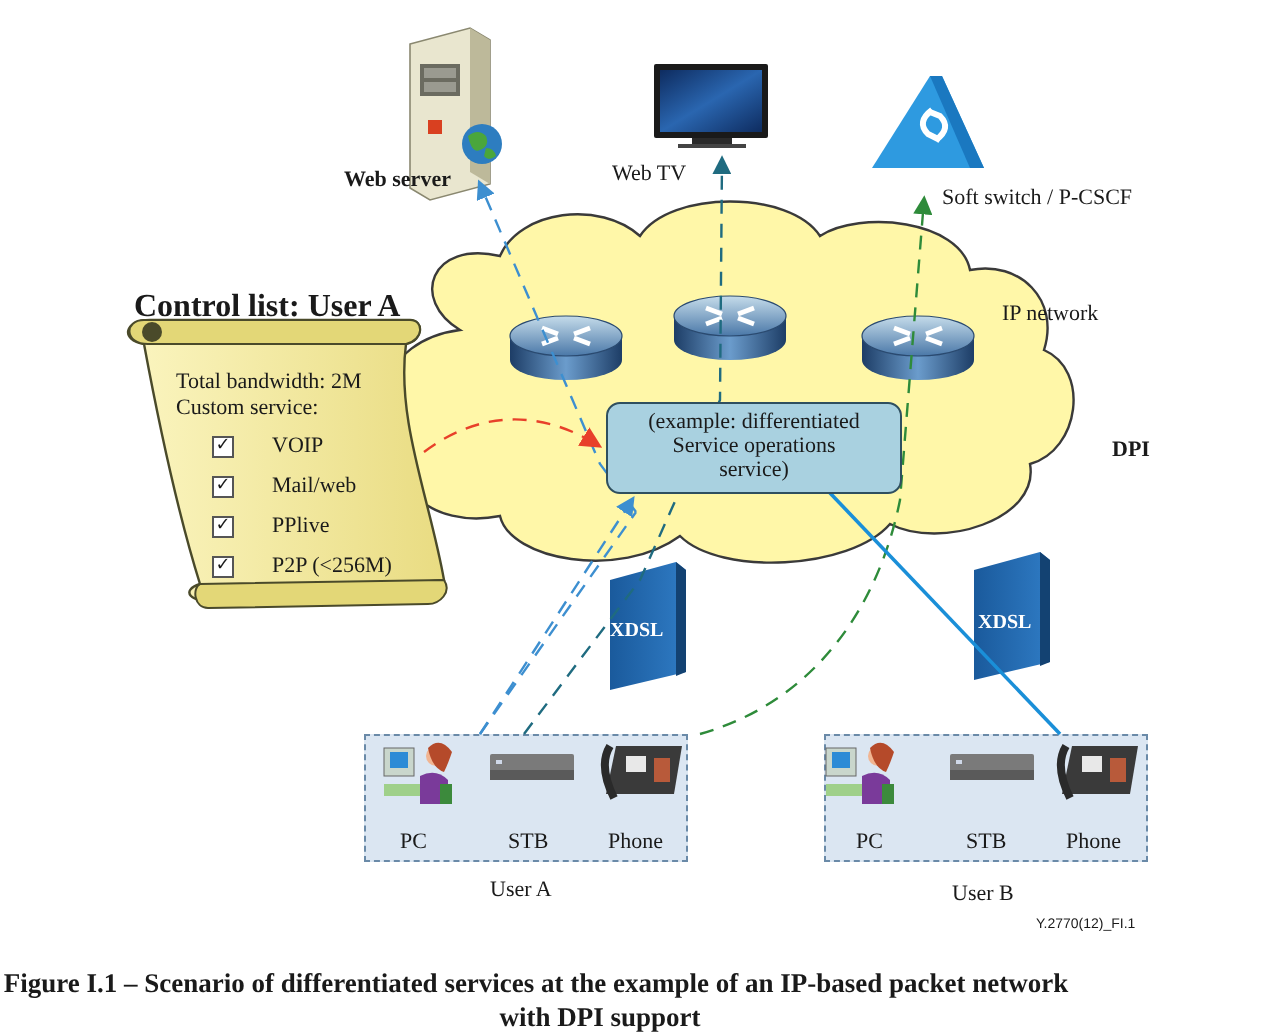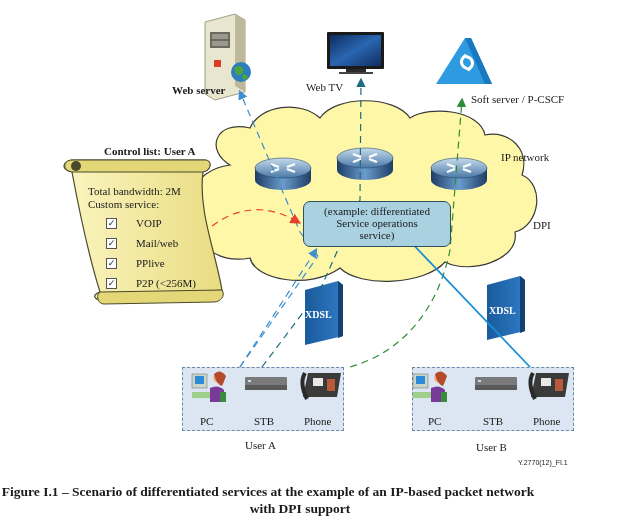--- a/index.html
+++ b/index.html
@@ -167,31 +167,31 @@
     <path d="M2,0 q-6,10 2,26" stroke="#2a2a2a" stroke-width="4" fill="none"></path>
   </g>
 </svg>
 
 <div class="userbox" style="left:182px;top:367px;z-index:-1;"></div>
 <div class="userbox" style="left:412px;top:367px;z-index:-1;"></div>
 <style>svg#diagram{z-index:0;} .userbox{z-index:-1;} body{isolation:isolate;}</style>
 
 <div class="lbl" style="left:172px;top:85px;font-weight:bold;">Web server</div>
 <div class="lbl" style="left:306px;top:82px;">Web TV</div>
-<div class="lbl" style="left:471px;top:94px;">Soft server / P-CSCF</div>
+<div class="lbl" style="left:471px;top:94px;">Soft switch / P-CSCF</div>
 <div class="lbl" style="left:501px;top:152px;">IP network</div>
-<div class="lbl" style="left:533px;top:220px;">DPI</div>
+<div class="lbl" style="left:556px;top:220px;font-weight:bold;">DPI</div>
 
 <div class="svc-box">
   <div>(example: differentiated</div>
   <div>Service operations</div>
   <div>service)</div>
 </div>
 
-<div class="lbl bold" style="left:67px;top:146px;font-size:11px;margin-left:37px;">Control list: User A</div>
+<div class="lbl bold" style="left:67px;top:146px;font-size:16px;">Control list: User A</div>
 <div class="scroll-text" style="left:88px;top:186px;">Total bandwidth: 2M</div>
 <div class="scroll-text" style="left:88px;top:199px;">Custom service:</div>
 
 <span class="check" style="left:106px;top:218px;">✓</span>
 <div class="scroll-text" style="left:136px;top:218px;">VOIP</div>
 <span class="check" style="left:106px;top:238px;">✓</span>
 <div class="scroll-text" style="left:136px;top:238px;">Mail/web</div>
 <span class="check" style="left:106px;top:258px;">✓</span>
 <div class="scroll-text" style="left:136px;top:258px;">PPlive</div>
 <span class="check" style="left:106px;top:278px;">✓</span>

